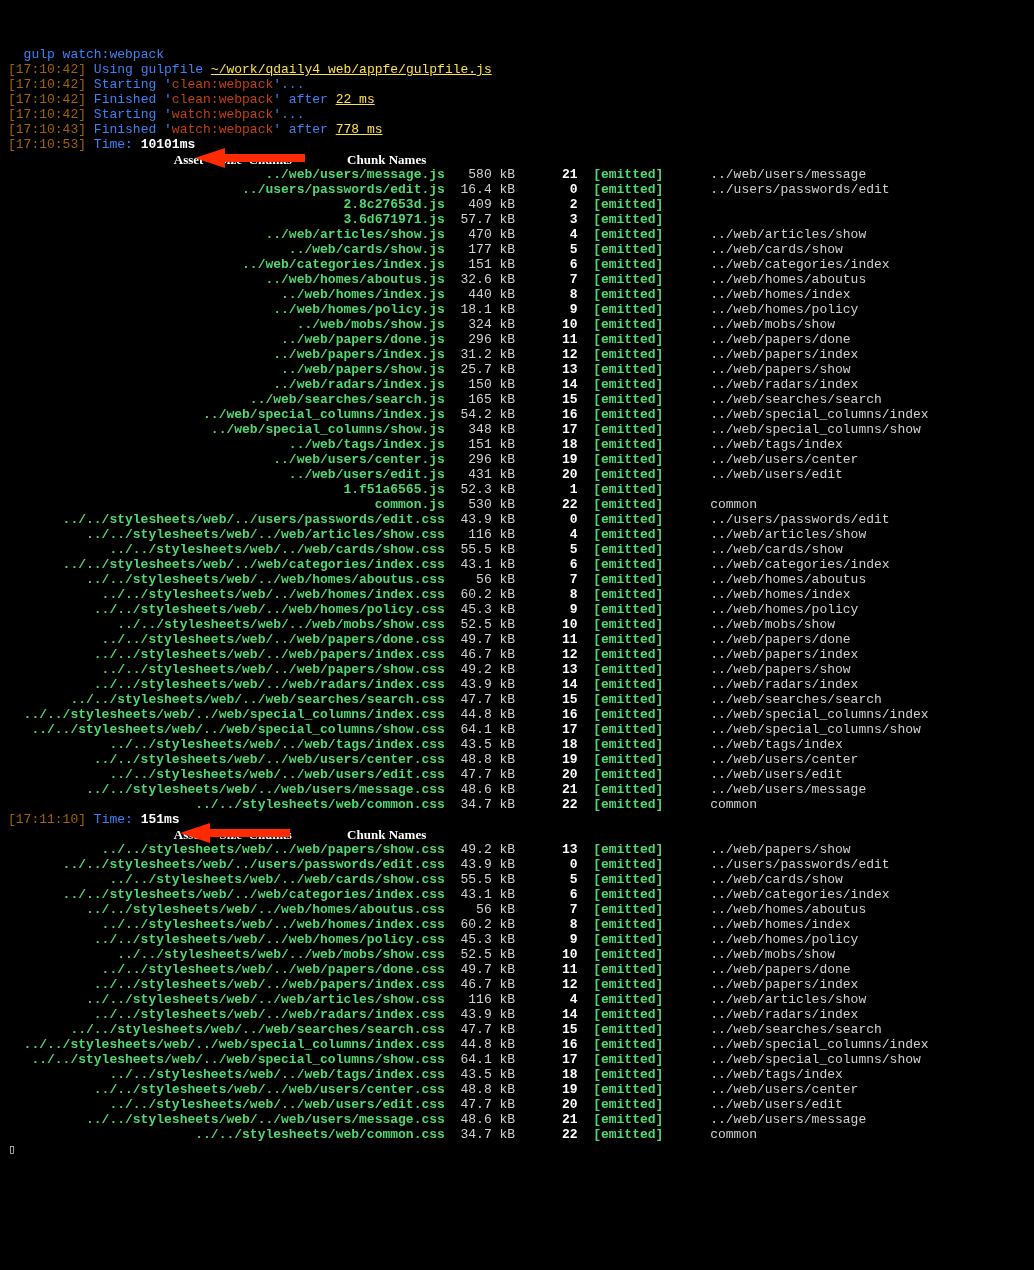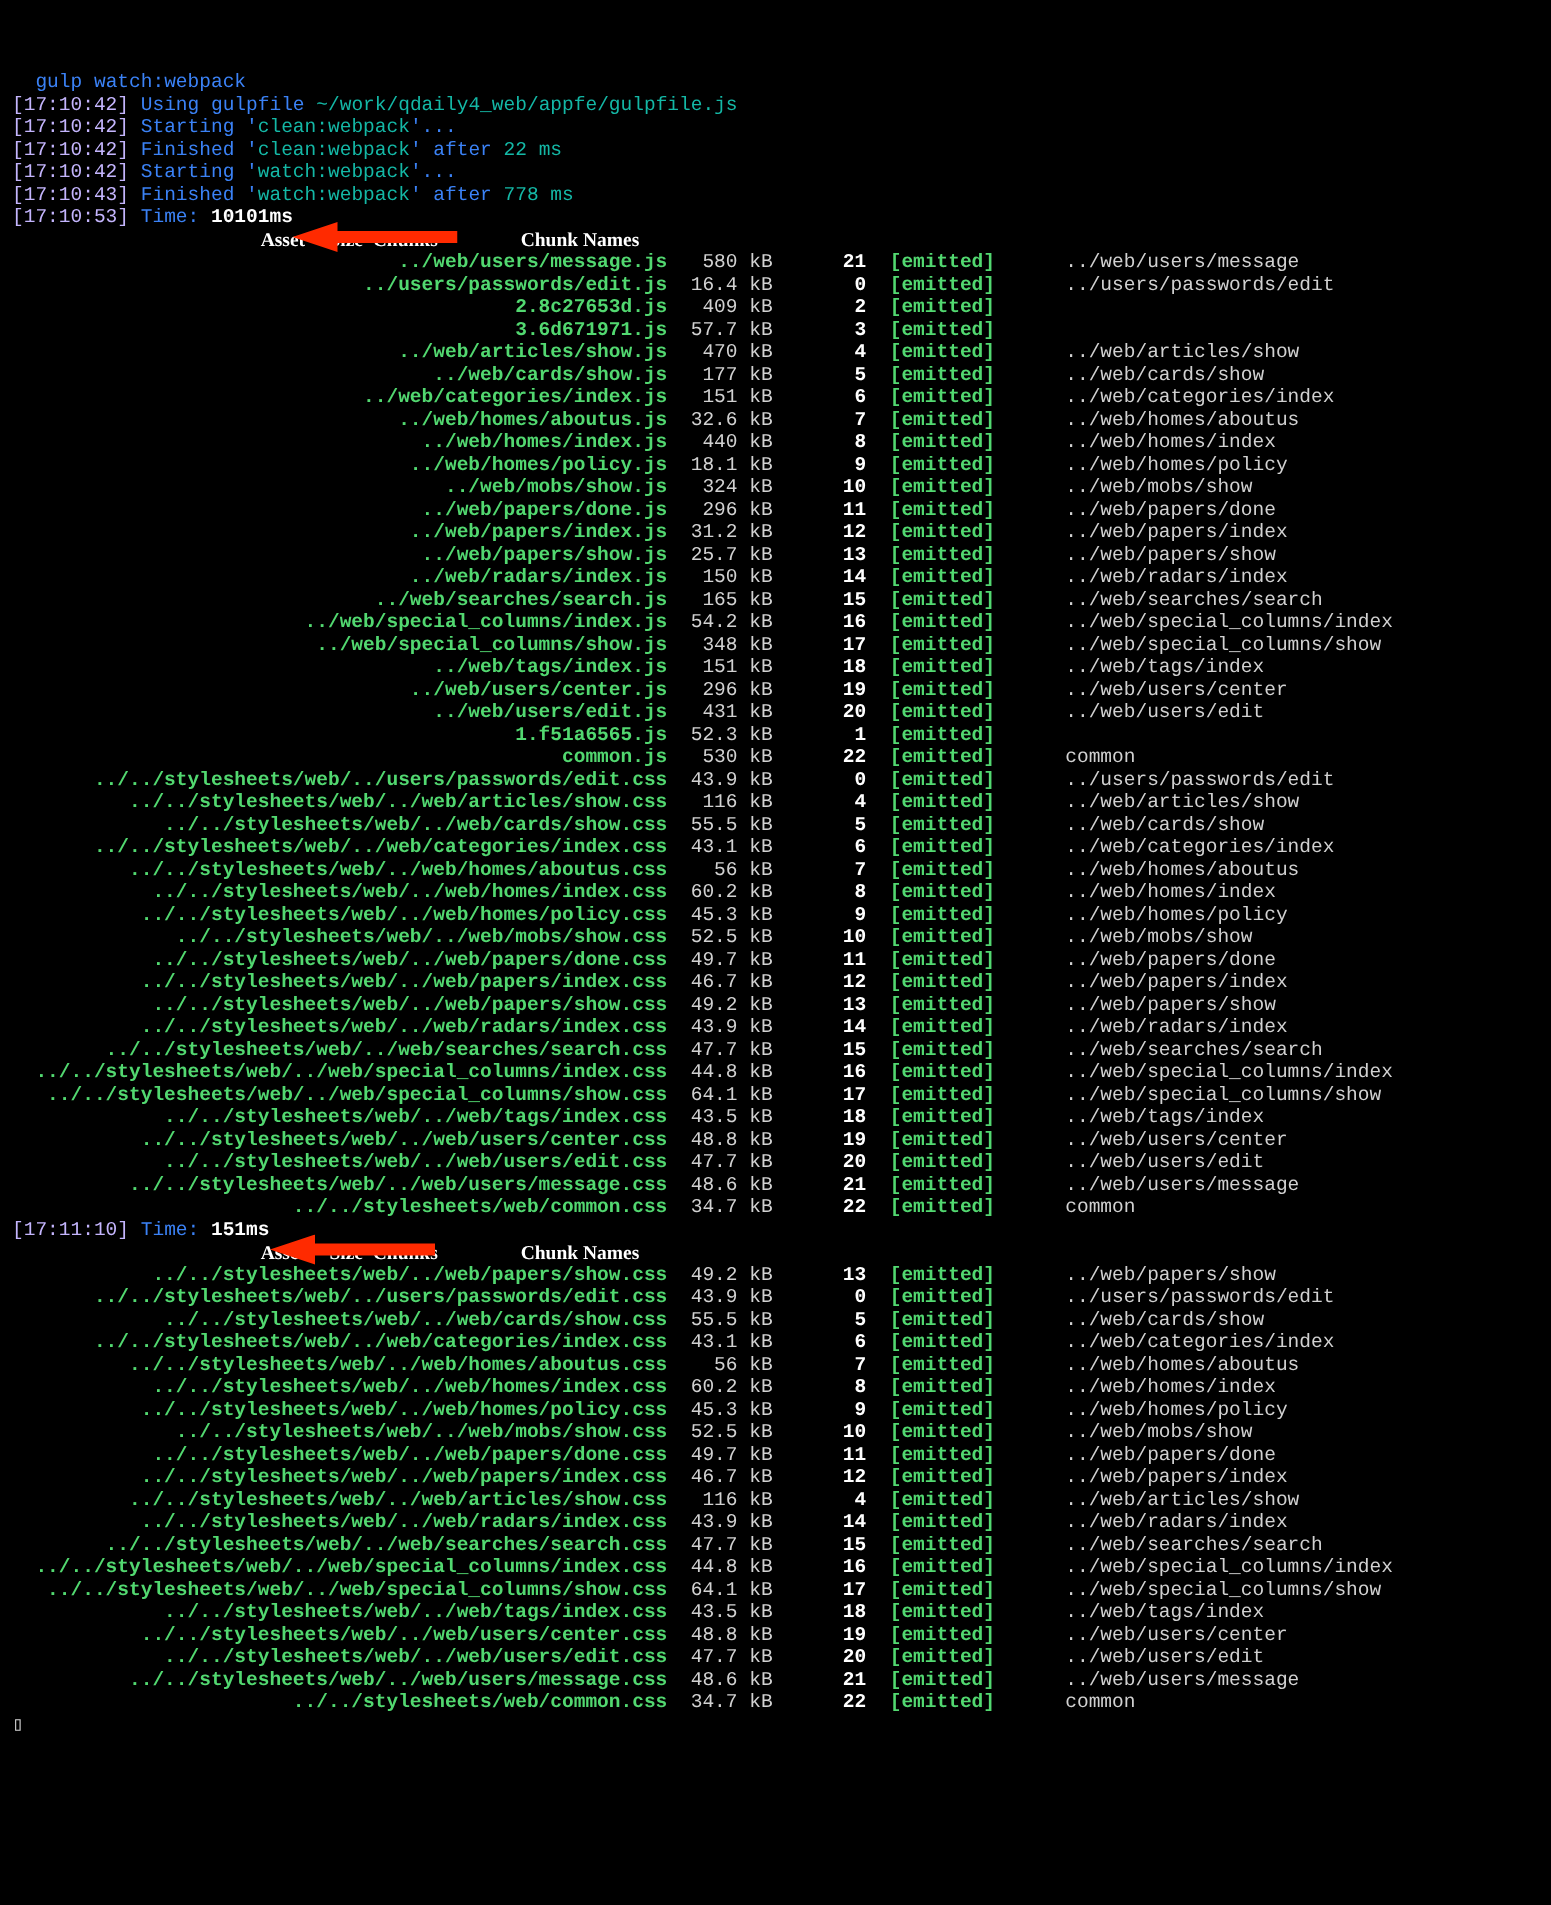--- a/index.html
+++ b/index.html
@@ -7,24 +7,24 @@
     padding: 2px 8px;
     background: #000;
     color: #ccc;
     font-family: Menlo, Monaco, "Courier New", monospace;
     font-size: 13px;
     line-height: 15px;
     white-space: pre;
     width: 1034px;
     box-sizing: border-box;
   }
-  .ts   { color: #c4b5fd; }               
+  .ts   { color: #a16207; }               
   .gr   { color: #3b82f6; }               
-  .cyan { color: #14b8a6; }
-  .mag  { color: #14b8a6; }               
+  .cyan { color: #c2410c; }
+  .mag  { color: #fde047; text-decoration: underline; }               
   .wht  { color: #d1d1d1; }
   .bwht { color: #ffffff; font-weight: bold; }
   .asset{ color: #52d870; font-weight: bold; }
   .emit { color: #52d870; font-weight: bold; }
   .hdr  { color: #ffffff; font-weight: bold; font-family: Liberation Serif, serif; }
   .arrow-wrap { position: relative; display: inline-block; }
   .arrow {
     position: absolute;
     left: 0;
     top: 0;

